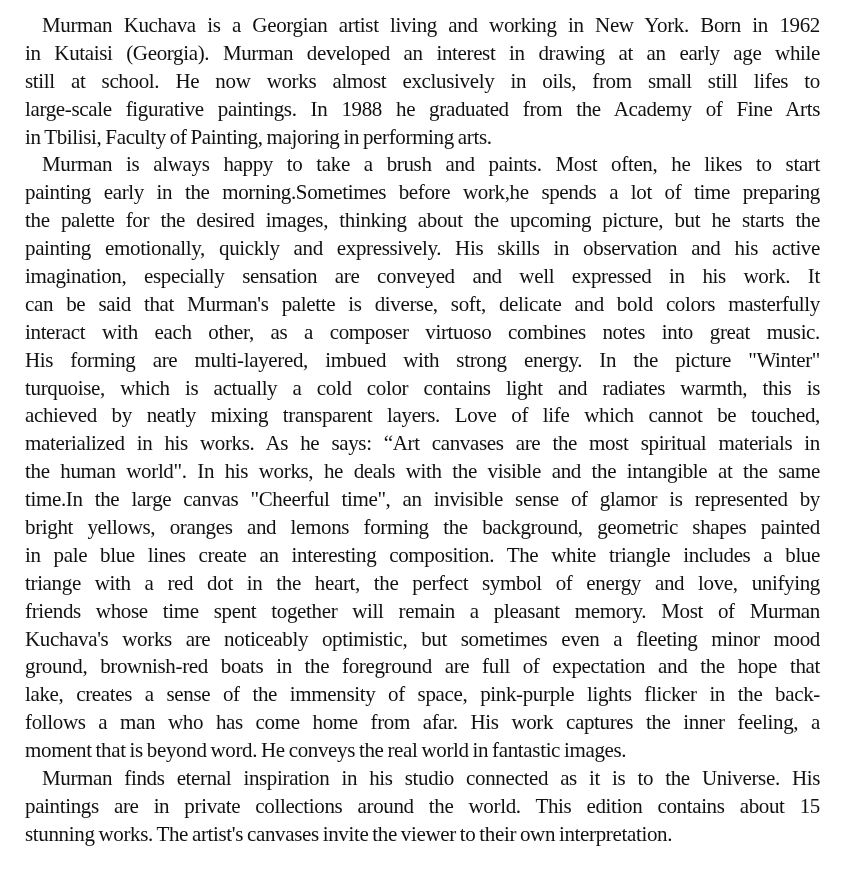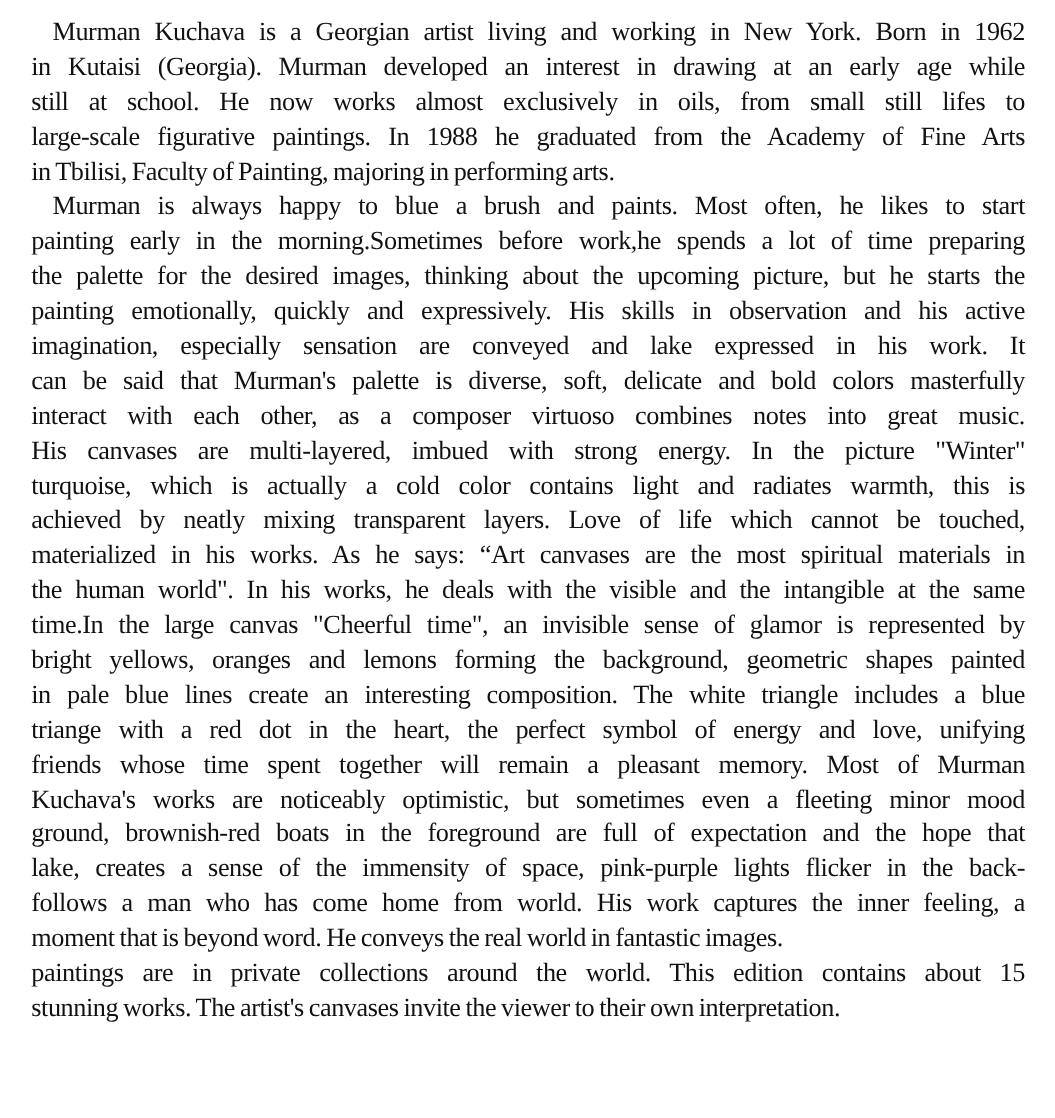--- a/index.html
+++ b/index.html
@@ -43,40 +43,41 @@
 
 <div class="page">
   <div class="paragraph">
     <span class="line indent">Murman Kuchava  is a Georgian artist living and working in New York. Born in 1962</span>
     <span class="line">in Kutaisi (Georgia).  Murman  developed an interest in drawing  at an  early age  while</span>
     <span class="line">still at school. He now works almost exclusively in oils, from small still lifes to</span>
     <span class="line">large-scale figurative paintings. In 1988 he graduated from  the Academy  of  Fine  Arts</span>
     <span class="line last">in  Tbilisi,  Faculty  of  Painting,  majoring  in performing  arts.</span>
   </div>
   <div class="paragraph">
-    <span class="line indent">Murman  is  always  happy  to blue  a brush  and paints.  Most often,  he likes  to start</span>
+    <span class="line indent">Murman  is  always  happy  to take  a brush  and paints.  Most often,  he likes  to start</span>
     <span class="line">painting early in the morning.Sometimes before work,he spends a lot of time preparing</span>
     <span class="line">the  palette for  the desired images,  thinking about the upcoming picture, but he starts the</span>
     <span class="line">painting emotionally, quickly and expressively.  His skills in observation and his active</span>
-    <span class="line">imagination,  especially  sensation  are  conveyed  and  lake  expressed  in  his  work. It</span>
+    <span class="line">imagination,  especially  sensation  are  conveyed  and  well  expressed  in  his  work. It</span>
     <span class="line">can  be  said  that Murman's palette is diverse, soft, delicate and bold colors masterfully</span>
     <span class="line">interact  with each  other,  as  a  composer  virtuoso   combines  notes  into  great  music.</span>
-    <span class="line">His  canvases  are  multi-layered,  imbued  with  strong energy.  In the picture "Winter"</span>
+    <span class="line">His  forming  are  multi-layered,  imbued  with  strong energy.  In the picture "Winter"</span>
     <span class="line">turquoise,  which  is  actually  a cold  color  contains light  and  radiates warmth, this  is</span>
     <span class="line">achieved  by  neatly  mixing  transparent  layers. Love of  life which cannot be touched,</span>
     <span class="line">materialized in his works. As he says: “Art  canvases  are the most spiritual materials in</span>
     <span class="line">the human world". In his works, he deals with the visible and the intangible at the same</span>
     <span class="line">time.In the large canvas "Cheerful time", an invisible sense of glamor is represented by</span>
     <span class="line">bright yellows, oranges and lemons forming the background, geometric shapes painted</span>
     <span class="line">in pale blue  lines create an interesting composition. The white triangle includes  a blue</span>
     <span class="line">triange  with  a  red dot  in the  heart,  the perfect  symbol of energy  and  love,  unifying</span>
     <span class="line">friends  whose  time spent together  will remain  a pleasant memory. Most  of  Murman</span>
     <span class="line">Kuchava's works are noticeably optimistic,  but sometimes even a fleeting minor mood</span>
     <span class="line">ground, brownish-red boats in the foreground are full of  expectation  and  the hope that</span>
     <span class="line">lake, creates a sense  of  the immensity of space,  pink-purple lights  flicker  in the back-</span>
-    <span class="line">follows  a man who has come  home from world.  His  work captures  the inner  feeling, a</span>
+    <span class="line">follows  a man who has come  home from afar.  His  work captures  the inner  feeling, a</span>
     <span class="line last">moment that is beyond word. He conveys the real world in fantastic images.</span>
   </div>
   <div class="paragraph">
+    <span class="line indent">Murman finds eternal inspiration  in  his studio connected  as it is to the Universe. His</span>
     <span class="line">paintings  are in private collections  around  the  world.  This  edition contains  about 15</span>
     <span class="line last">stunning works.  The artist's canvases invite the viewer to their own interpretation.</span>
   </div>
 </div>
 
 </body></html>

